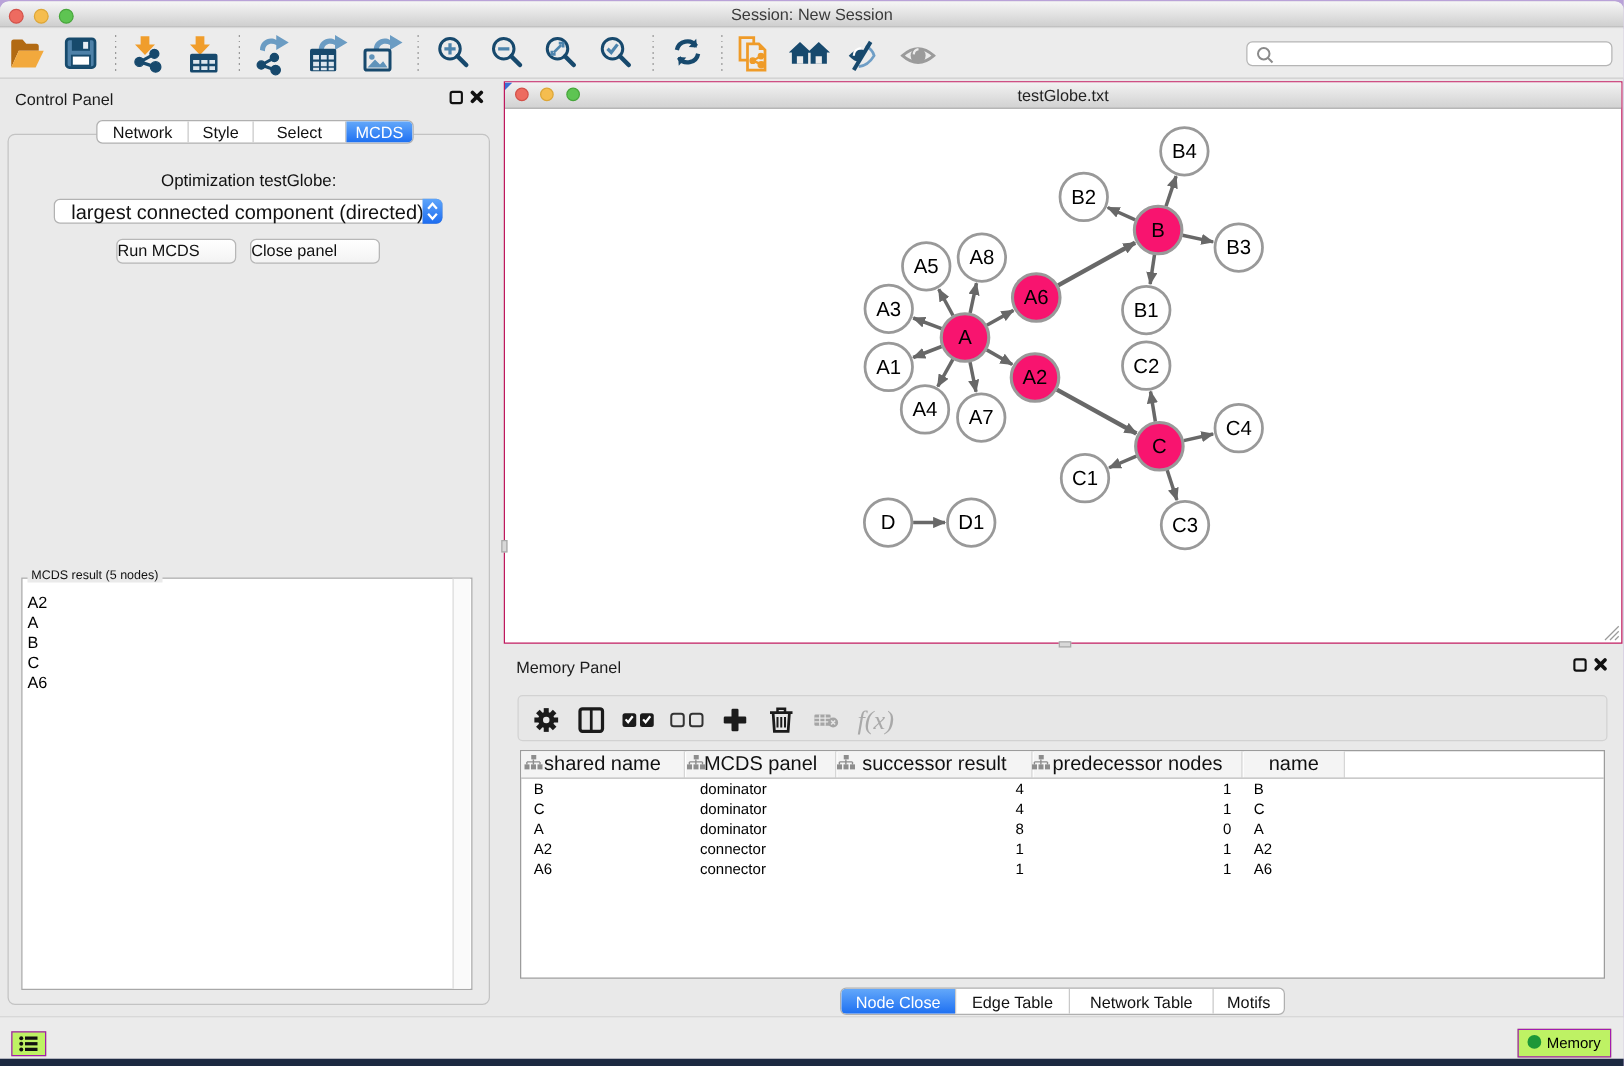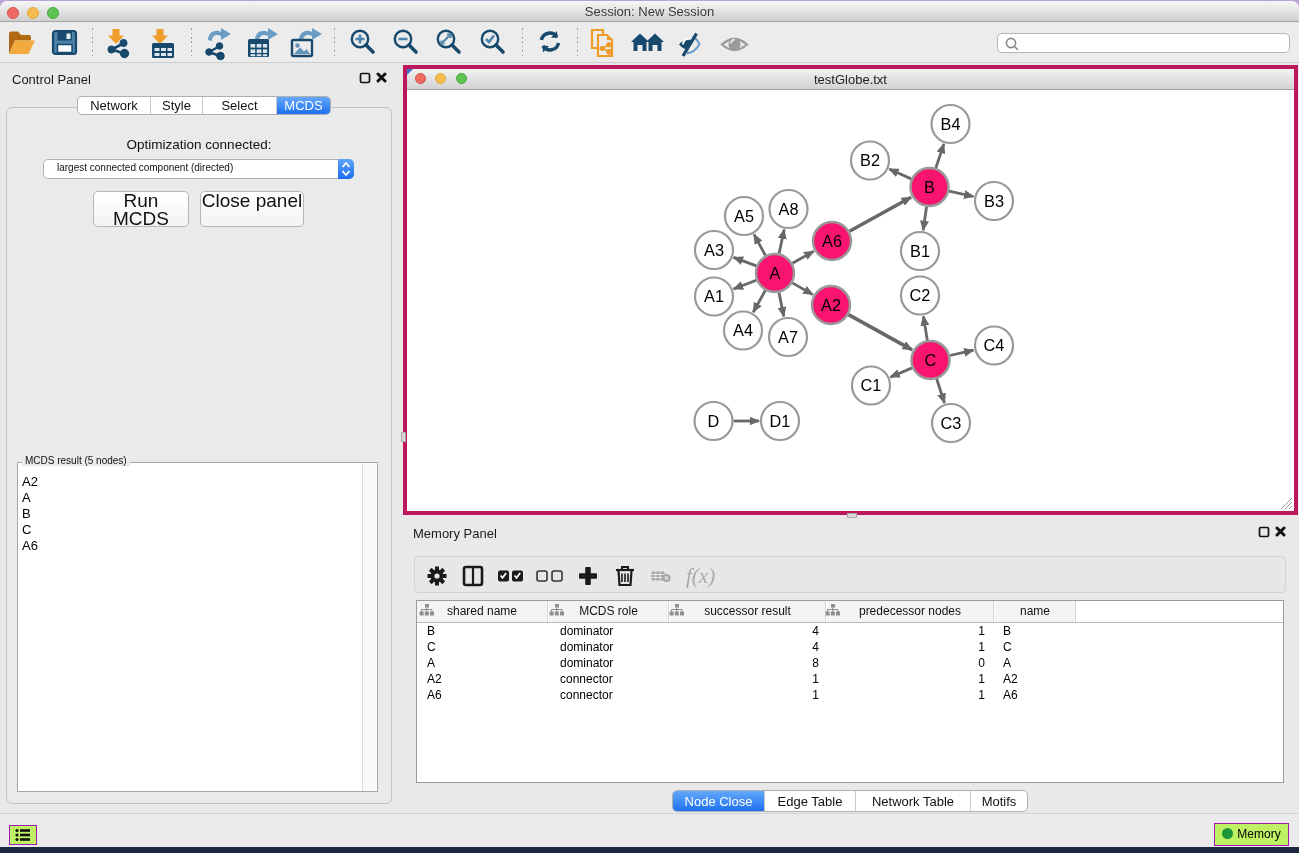--- a/index.html
+++ b/index.html
@@ -15,36 +15,36 @@
 
 #cp-title{position:absolute;left:12px;top:71px;font-size:13px;color:#1c1c1c}
 #cp-pane{position:absolute;left:6px;top:106px;width:386px;height:697px;border:1px solid #c3c3c3;border-radius:6px;background:#eaeaea}
 .seg{position:absolute;display:flex;background:#fff;border:1px solid #b0b0b0;border-radius:5px;overflow:hidden}
 .seg div{font-size:13px;color:#111;text-align:center;border-left:1px solid #c9c9c9;display:flex;align-items:center;justify-content:center}
 .seg div:first-child{border-left:none}
 .seg div.sel{background:linear-gradient(#63a8fa,#1e70f2);color:#fff}
 #cp-tabs{left:77px;top:95px;height:19px;z-index:5}
 #opt-label{position:absolute;left:0;width:398px;top:136px;text-align:center;font-size:13.5px;color:#111}
 #dd{position:absolute;left:43px;top:158px;width:311px;height:20px;background:#fff;border:1px solid #b2b2b2;border-radius:5px}
-#dd .txt{position:absolute;left:13px;top:2px;font-size:10px;color:#111}
+#dd .txt{position:absolute;left:13px;top:2px;font-size:16px;color:#111}
 #dd .step{position:absolute;right:-1px;top:-1px;width:16px;height:20px;background:linear-gradient(#5ea5fa,#1c6cf0);border-radius:0 5px 5px 0}
-.btn{position:absolute;top:190px;height:36px;background:linear-gradient(#ffffff,#f3f3f3);border:1px solid #b7b7b7;border-radius:5px;font-size:19px;color:#111;text-align:center;line-height:18px}
+.btn{position:absolute;top:190px;height:20px;background:linear-gradient(#ffffff,#f3f3f3);border:1px solid #b7b7b7;border-radius:5px;font-size:13px;color:#111;text-align:left;line-height:18px}
 #fieldset{position:absolute;left:17px;top:461px;width:361px;height:330px;border:1px solid #a8a8a8;background:#fff}
 #legend{position:absolute;left:22px;top:454px;background:#eaeaea;padding:0 3px;font-size:10px;color:#111}
 #mlist{position:absolute;left:22px;top:473px;font-size:13px;color:#000;line-height:16px}
 #sbtrack{position:absolute;left:362px;top:462px;width:14px;height:328px;background:#fafafa;border-left:1px solid #dcdcdc}
 
-#gwin{position:absolute;left:403px;top:64px;width:895px;height:450px;border:4px solid #be185d;background:#fff}
+#gwin{position:absolute;left:403px;top:64px;width:895px;height:450px;border:1px solid #be185d;background:#fff}
 #gtitle{position:absolute;left:0;top:0;width:100%;height:21px;background:linear-gradient(#f2f2f2,#d2d2d2);border-bottom:1px solid #9f9f9f}
 #gtitle .t{position:absolute;left:0;right:0;top:3px;text-align:center;font-size:13px;color:#222}
 
 #tp-title{position:absolute;left:413px;top:525px;font-size:13px;color:#1c1c1c}
 #tp-toolbar{position:absolute;left:414px;top:555px;width:872px;height:37px;background:#e7e7e7;border:1px solid #d2d2d2;border-radius:4px}
 #ttable{position:absolute;left:416px;top:599px;width:868px;height:183px;background:#fff;border:1px solid #9c9c9c}
-.th{position:absolute;top:0;height:21px;background:#f4f4f4;border-right:1px solid #d6d6d6;font-size:12px;color:#111;text-align:center;line-height:21px}
+.th{position:absolute;top:0;height:21px;background:#f4f4f4;border-right:1px solid #d6d6d6;font-size:16px;color:#111;text-align:center;line-height:21px}
 #thead-line{position:absolute;left:0;top:21px;width:866px;height:1px;background:#b9b9b9}
 .td{position:absolute;font-size:12px;color:#000;height:16px;line-height:16px}
 #bt-tabs{left:672px;top:789px;height:22px;z-index:5}
 
 #statusline{position:absolute;left:0;top:812px;width:1299px;height:1px;background:#d2d2d2}
 #statusbar{position:absolute;left:0;top:813px;width:1299px;height:33px;background:#ebebeb}
 .sbtn{position:absolute;background:#bef264;border:1px solid #a21caf}
 #bottomdark{position:absolute;left:0;top:847px;width:1299px;height:6px;background:#1c2941}
 svg{display:block}
 </style></head>
@@ -218,21 +218,21 @@
     <rect x="1.5" y="1.5" width="9" height="9" rx="1.5" fill="none" stroke="#111" stroke-width="1.7"></rect>
     <path d="M19,2 L26,9 M26,2 L19,9" stroke="#111" stroke-width="3" stroke-linecap="round"></path>
   </svg>
   <div id="cp-pane"></div>
   <div class="seg" id="cp-tabs">
     <div style="width:72px">Network</div>
     <div style="width:52px">Style</div>
     <div style="width:74px">Select</div>
     <div style="width:54px" class="sel">MCDS</div>
   </div>
-  <div id="opt-label">Optimization connected:</div>
+  <div id="opt-label">Optimization testGlobe:</div>
   <div id="dd">
       <span class="txt">largest connected component (directed)</span>
       <span class="step">
         <svg width="16" height="20" style="position:absolute">
           <path d="M4.5,8 L8,4 L11.5,8 M4.5,12 L8,16 L11.5,12" fill="none" stroke="#fff" stroke-width="1.8"></path>
         </svg>
       </span>
     </div>
   <div class="btn" style="left:93px;width:96px">Run MCDS</div>
   <div class="btn" style="left:200px;width:104px">Close panel</div>
@@ -397,21 +397,21 @@
         <line x1="-5.2" y1="-4.5" x2="-5.2" y2="4.5" stroke="#e7e7e7" stroke-width="1"></line>
         <line x1="-0.9" y1="-4.5" x2="-0.9" y2="4.5" stroke="#e7e7e7" stroke-width="1"></line>
         <circle cx="5.5" cy="2" r="4" fill="#a5a5a5"></circle>
         <path d="M3.9,0.4 L7.1,3.6 M7.1,0.4 L3.9,3.6" stroke="#e7e7e7" stroke-width="1.3"></path>
       </g>
       <text x="271" y="26" font-family="Liberation Serif, serif" font-style="italic" font-size="21" fill="#a9a9a9">f(x)</text>
     </svg>
   </div>
   <div id="ttable">
     <div class="th" style="left:0;width:131px">shared name</div>
-    <div class="th" style="left:132px;width:120px">MCDS role</div>
+    <div class="th" style="left:132px;width:120px">MCDS panel</div>
     <div class="th" style="left:253px;width:156px">successor result</div>
     <div class="th" style="left:410px;width:167px">predecessor nodes</div>
     <div class="th" style="left:578px;width:81px">name</div>
     <div id="thead-line"></div>
     <svg width="868" height="21" style="position:absolute;left:0;top:0" fill="#8d8d8d">
       <g id="hic">
           <rect x="8" y="3" width="4" height="3.5"></rect>
           <path d="M9.7,6.5 v2 M4.5,8.5 h10.5 M4.5,8.5 v2 M9.7,8.5 v2 M15,8.5 v2" stroke="#8d8d8d" stroke-width="1.1" fill="none"></path>
           <rect x="2.6" y="10.5" width="4" height="4"></rect>
           <rect x="7.8" y="10.5" width="4" height="4"></rect>

